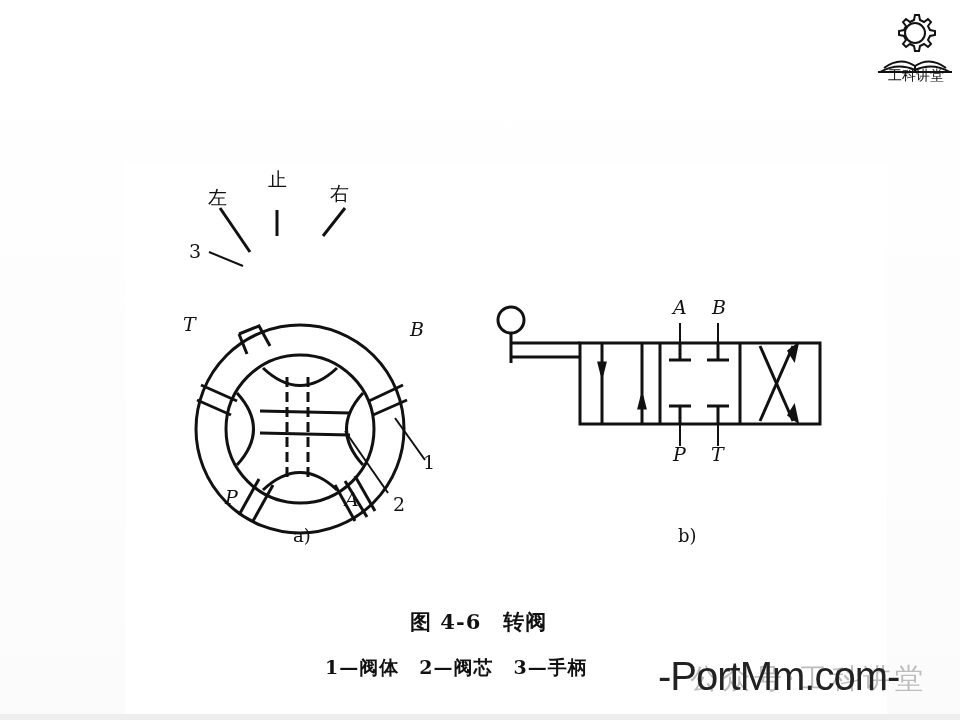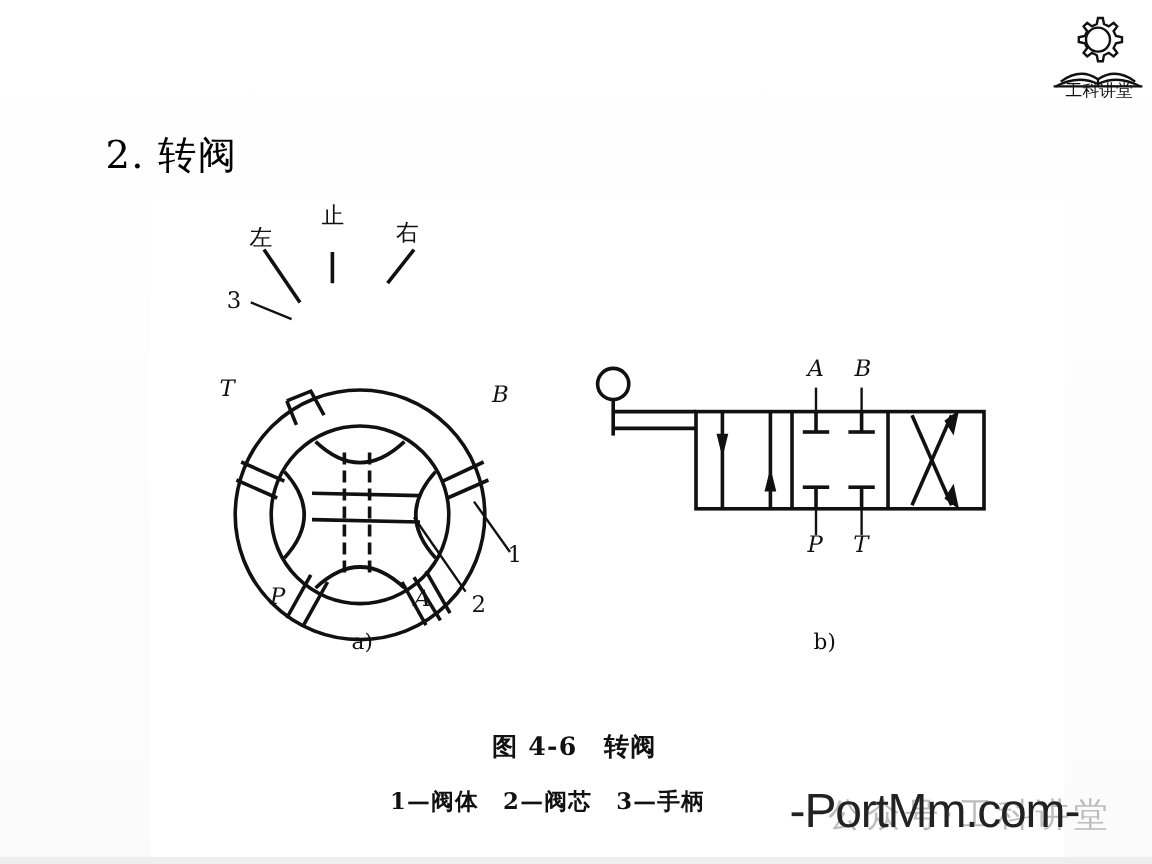--- a/index.html
+++ b/index.html
@@ -71,21 +71,20 @@
       <circle cx="45" cy="23" r="10"></circle>
       <path d="M45 5 l4 0 l1 5 l4 2 l4 -3 l3 3 l-3 4 l2 4 l5 1 l0 4 l-5 1 l-2 4 l3 4 l-3 3 l-4 -3 l-4 2 l-1 5 l-4 0 l-1 -5 l-4 -2 l-4 3 l-3 -3 l3 -4 l-2 -4 l-5 -1 l0 -4 l5 -1 l2 -4 l-3 -4 l3 -3 l4 3 l4 -2 z"></path>
       <path d="M14 58 Q30 46 45 56 Q60 46 76 58"></path>
       <path d="M10 62 Q28 52 45 60 Q62 52 80 62"></path>
       <path d="M8 62 L82 62"></path>
       <path d="M45 56 L45 62"></path>
     </g>
   </svg>
   <div class="logo-text">工科讲堂</div>
 
-  <div class="heading">2. 转阀</div>
 
   <div class="figure">
     <svg width="762" height="551" viewBox="0 0 762 551">
       <g fill="none" stroke="#111" stroke-width="3">
 
         <circle cx="175" cy="266" r="104"></circle>
         <circle cx="175" cy="266" r="74"></circle>
 
         <path d="M138 205 Q175 240 212 205"></path>
         <path d="M138 327 Q175 292 212 327"></path>

